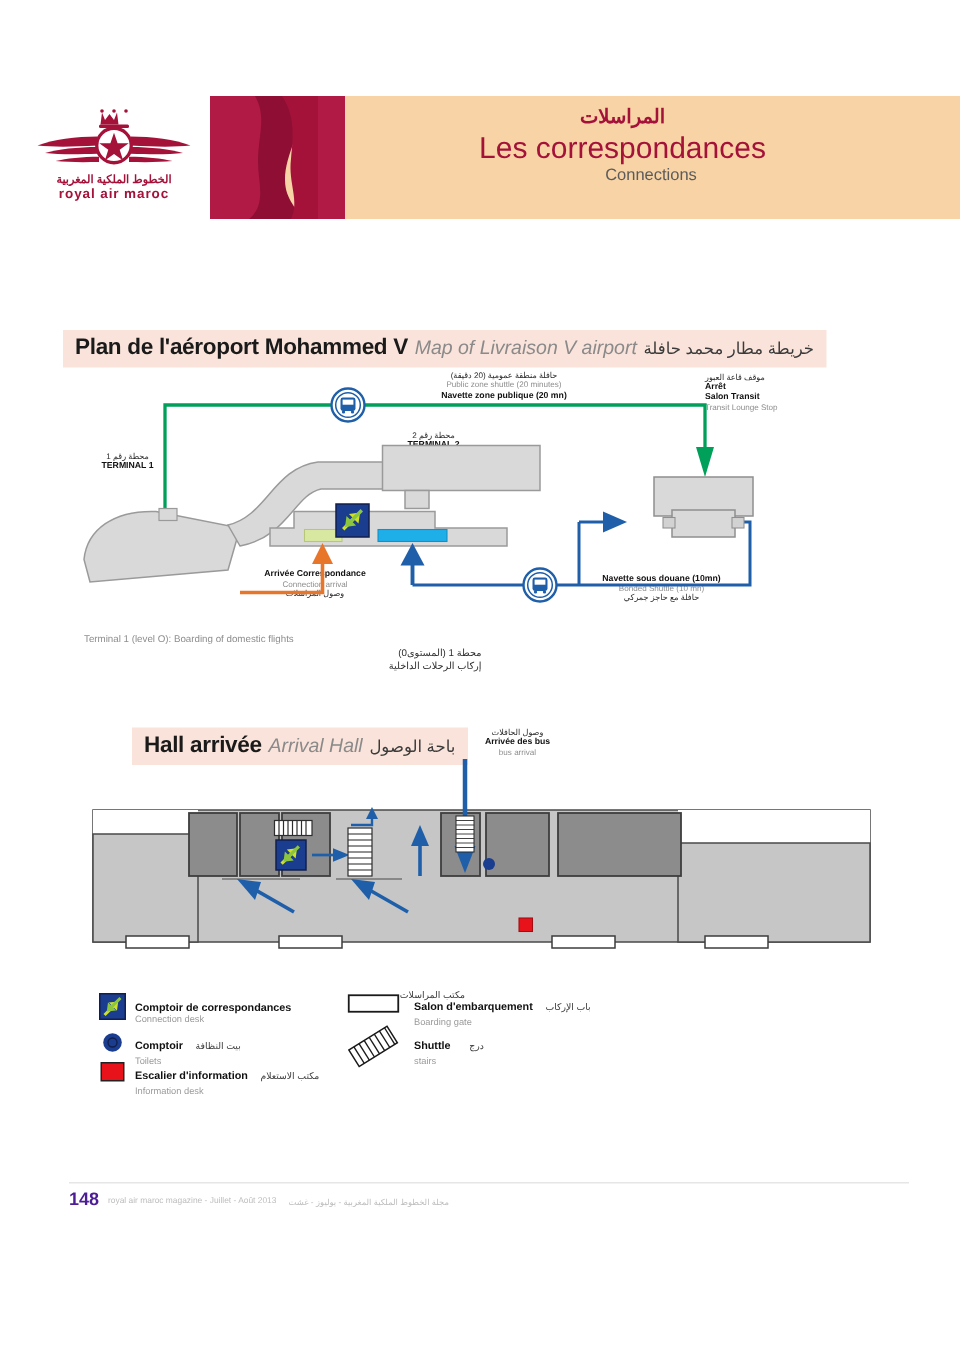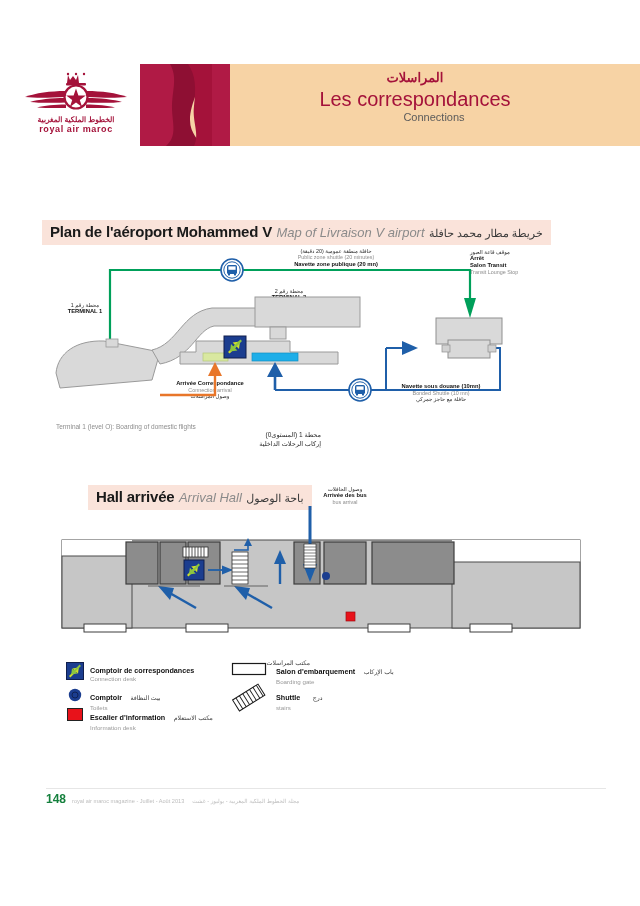--- a/index.html
+++ b/index.html
@@ -54,21 +54,21 @@
 
   
   .legend { position:absolute; left:66px; top:660px; width:500px; height:62px; }
   .leg-row { position:absolute; }
   .leg-fr { font-size:7.2px; font-weight:bold; color:#111; white-space:nowrap; }
   .leg-en { font-size:6.2px; color:#9a9a9a; white-space:nowrap; }
   .leg-ar { font-size:6.2px; color:#3a3a3a; direction:rtl; white-space:nowrap; }
 
   
   .footer { position:absolute; left:46px; top:792px; width:560px; height:16px; }
-  .f-num { font-size:12px; color:#15803d; font-weight:bold; float:left; }
+  .f-num { font-size:12px; color:#4c1d95; font-weight:bold; float:left; }
   .f-txt { font-size:5.6px; color:#bdbdbd; float:left; margin:6px 0 0 6px; }
   .f-ar  { font-size:5.6px; color:#bdbdbd; float:left; margin:6px 0 0 8px; direction:rtl; }
   .footer-rule { position:absolute; left:46px; top:788px; width:560px; height:1px; background:#e6e6e6; }
 
   svg { display:block; overflow:visible; }
 </style>
 </head>
 <body>
 
 <div class="header">

